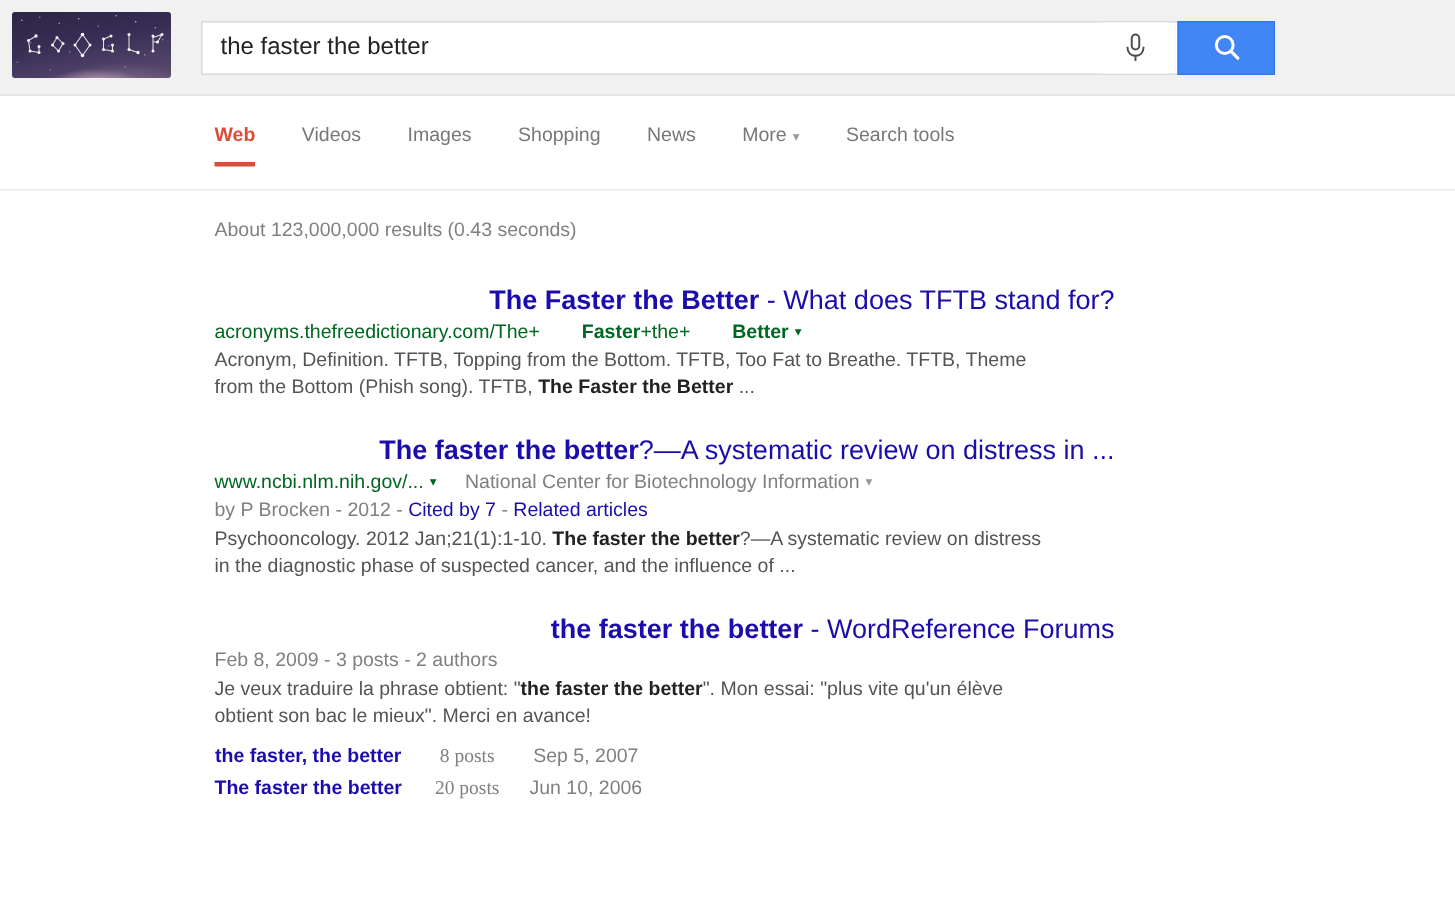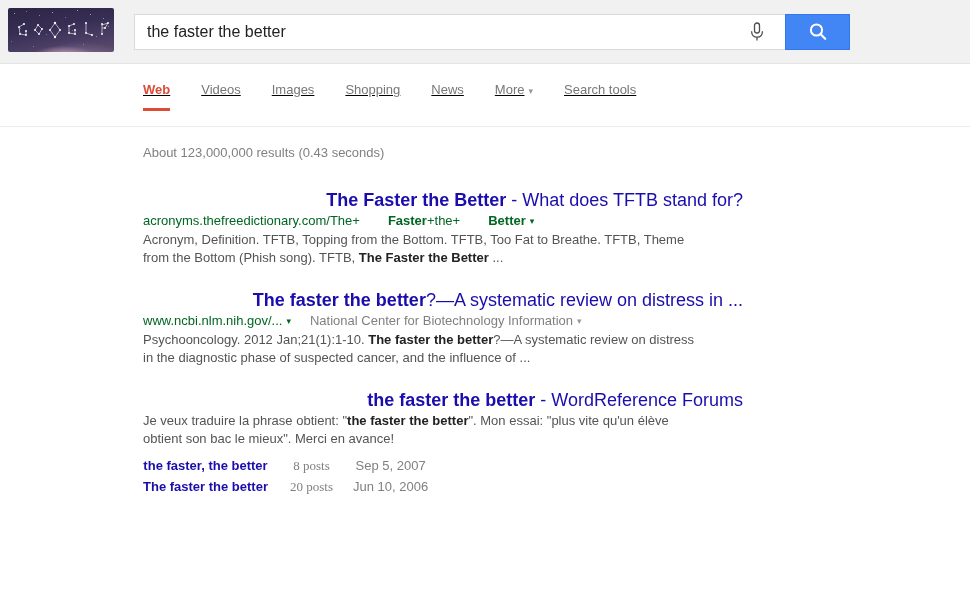--- a/index.html
+++ b/index.html
@@ -82,21 +82,20 @@
     width: 970px;
     height: 63px;
     background: #fff;
     border-bottom: 1px solid #ebebeb;
   }
   .nav-items {
     position: absolute;
     left: 143px; top: 18px;
     display: flex;
     align-items: flex-start;
-    text-decoration: underline;
   }
   .nav-item {
     font-size: 13px;
     color: #777;
     padding: 0 0 14px 0;
     margin-right: 31px;
     cursor: pointer;
     white-space: nowrap;
     position: relative;
   }
@@ -328,27 +327,31 @@
       <div class="r-snippet"><span>Acronym, Definition. TFTB, Topping from the Bottom. TFTB, Too Fat to Breathe. TFTB, Theme from the Bottom (Phish song). TFTB, </span><b>The Faster the Better</b><span> ...</span></div>
     </div>
 
     <div class="result">
       <a class="r-title">
         <b>The faster the better</b><span>?—A systematic review on distress in ...</span>
       </a>
       <div class="r-urlline">
         <span class="r-url"><span>www.ncbi.nlm.nih.gov/...</span></span><span class="r-caret">▾</span><span class="r-sitename">National Center for Biotechnology Information</span><span class="r-caret r-caret-gray">▾</span>
       </div>
+      <div class="r-meta">
+        <span>by P Brocken - 2012 - </span><a>Cited by 7</a><span> - </span><a>Related articles</a>
+      </div>
       <div class="r-snippet"><span>Psychooncology. 2012 Jan;21(1):1-10. </span><b>The faster the better</b><span>?—A systematic review on distress in the diagnostic phase of suspected cancer, and the influence of ...</span></div>
     </div>
 
     <div class="result">
       <a class="r-title">
         <b>the faster the better</b><span> - WordReference Forums</span>
       </a>
+      <div class="r-meta">Feb 8, 2009 - 3 posts - 2 authors</div>
       <div class="r-snippet"><span>Je veux traduire la phrase obtient: "</span><b>the faster the better</b><span>". Mon essai: "plus vite qu'un élève obtient son bac le mieux". Merci en avance!</span></div>
 
       <table class="sitelinks">
         <tbody>
             <tr>
           <td class="sl-title">the faster, the better</td>
           <td class="sl-posts">8 posts</td>
           <td class="sl-date">Sep 5, 2007</td>
         </tr>
         <tr>

